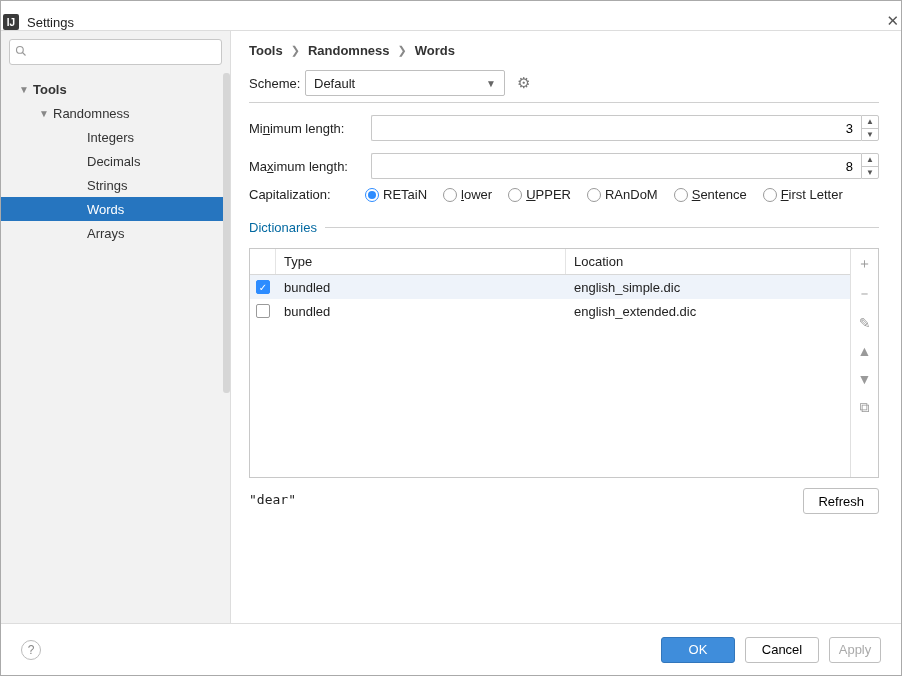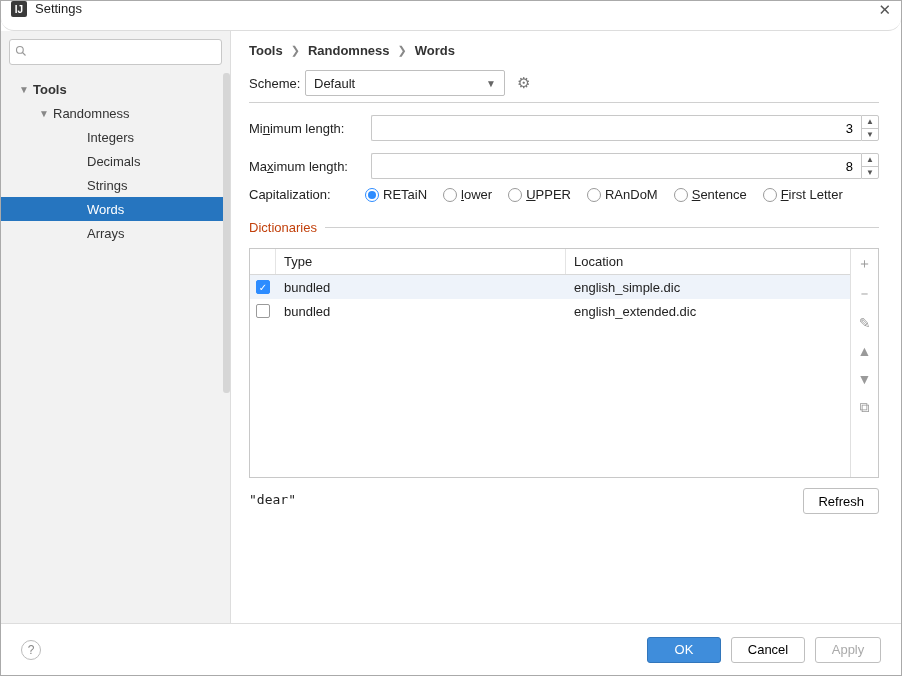--- a/index.html
+++ b/index.html
@@ -1,17 +1,17 @@
 <!DOCTYPE html>
 <html><head>
 <meta charset="utf-8">
 <style>
   * { box-sizing: border-box; margin: 0; padding: 0; font-family: "Segoe UI", Arial, sans-serif; font-size: 13px; }
   body { width: 902px; height: 676px; background: #fff; border: 1px solid #aaa; display: flex; flex-direction: column; color: #222; overflow: hidden; }
-  .titlebar { display: flex; align-items: flex-start; height: 30px; padding: 0 10px; border-bottom: 1px solid #ddd; border-radius: 13px; }
+  .titlebar { display: flex; align-items: flex-end; height: 30px; padding: 0 2px; border-bottom: 1px solid #ddd; }
   .titlebar .app-icon { width:16px; height:16px; background:#3a3a3a; color:#fff; display:flex; align-items:center; justify-content:center; font-size:10px; font-weight:bold; border-radius:2px; margin-right:8px;}
   .titlebar .close { margin-left:auto; font-size:15px; color:#555; cursor:pointer; }
   .body { flex:1; display:flex; min-height:0; }
   .left { width:230px; background:#f2f2f2; border-right:1px solid #ddd; display:flex; flex-direction:column; }
   .search-wrap { padding:8px; }
   .search { width:100%; height:26px; border:1px solid #c8c8c8; border-radius:3px; padding:0 6px 0 24px; background:#fff; }
   .search-wrap { position:relative; }
   .search-wrap .mag { position:absolute; left:14px; top:14px; width:12px; height:12px; }
   .tree { flex:1; padding-top:4px; position:relative; }
   .tree-scroll { position:absolute; right:0; top:0; width:7px; height:320px; background:#d6d6d6; border-radius:3px;}
@@ -35,21 +35,21 @@
   .spinner { width:18px; display:flex; flex-direction:column; border:1px solid #c8c8c8; border-radius:0 2px 2px 0;}
   .spinner div { flex:1; display:flex; align-items:center; justify-content:center; font-size:8px; color:#555; cursor:pointer;}
   .spinner div:first-child { border-bottom:1px solid #c8c8c8;}
   .opts-row { display:flex; align-items:center; margin-top:14px; gap:6px; flex-wrap:wrap;}
   .opts-row .olabel { width:110px; }
   .radio { display:flex; align-items:center; gap:4px; margin-right:10px; cursor:pointer;}
   .radio .dot { width:14px; height:14px; border:1px solid #9a9a9a; border-radius:50%; display:flex; align-items:center; justify-content:center;}
   .radio.checked .dot::after { content:""; width:8px; height:8px; background:#2d8cff; border-radius:50%;}
   .radio.checked .dot { border-color:#2d8cff;}
   .section-line { display:flex; align-items:center; gap:8px; margin-top:18px;}
-  .section-line .txt{ color:#c2410c;}
+  .section-line .txt{ color:#0369a1;}
   .section-line .line{ flex:1; height:1px; background:#d0d0d0;}
   .dict-wrap { display:flex; border:1px solid #c8c8c8; margin-top:13px; height:230px;}
   .dict-table { flex:1; display:flex; flex-direction:column; }
   .dict-head { display:flex; height:26px; border-bottom:1px solid #d8d8d8; background:#fff;}
   .dict-head .c0{ width:26px; border-right:1px solid #e4e4e4;}
   .dict-head .c1{ flex:0 0 290px; padding:5px 8px; border-right:1px solid #e4e4e4;}
   .dict-head .c2{ flex:1; padding:5px 8px;}
   .dict-row { display:flex; height:24px; align-items:center;}
   .dict-row.sel { background:#eef3fa;}
   .dict-row .c0{ width:26px; display:flex; align-items:center; justify-content:center;}
@@ -219,14 +219,14 @@
       <button class="btn refresh-btn">Refresh</button>
     </div>
   </div>
 </div>
 
 <div class="footer">
   <div class="help">?</div>
   <div class="spacer"></div>
   <button class="btn primary" style="width:74px">OK</button>
   <button class="btn" style="width:74px">Cancel</button>
-  <button class="btn disabled" style="width:66px">Apply</button>
+  <button class="btn disabled" style="width:52px">Apply</button>
 </div>
 
 </body></html>

